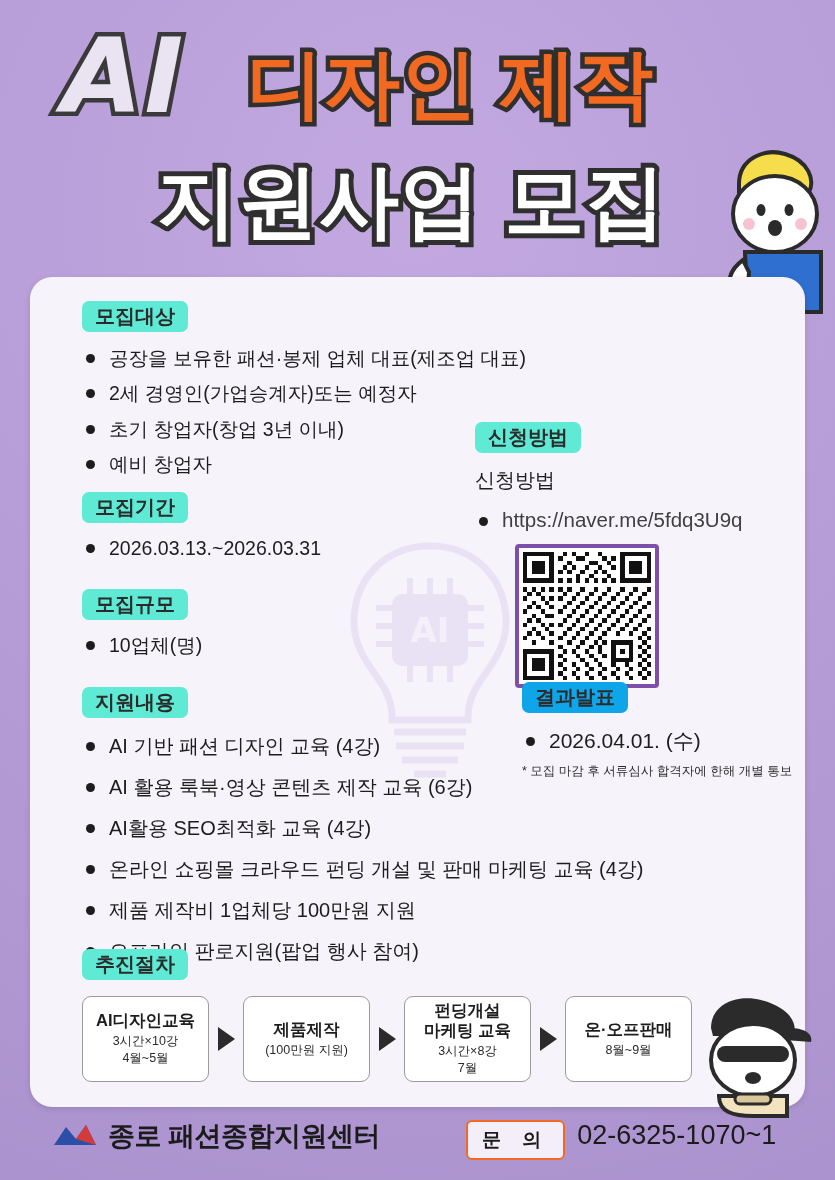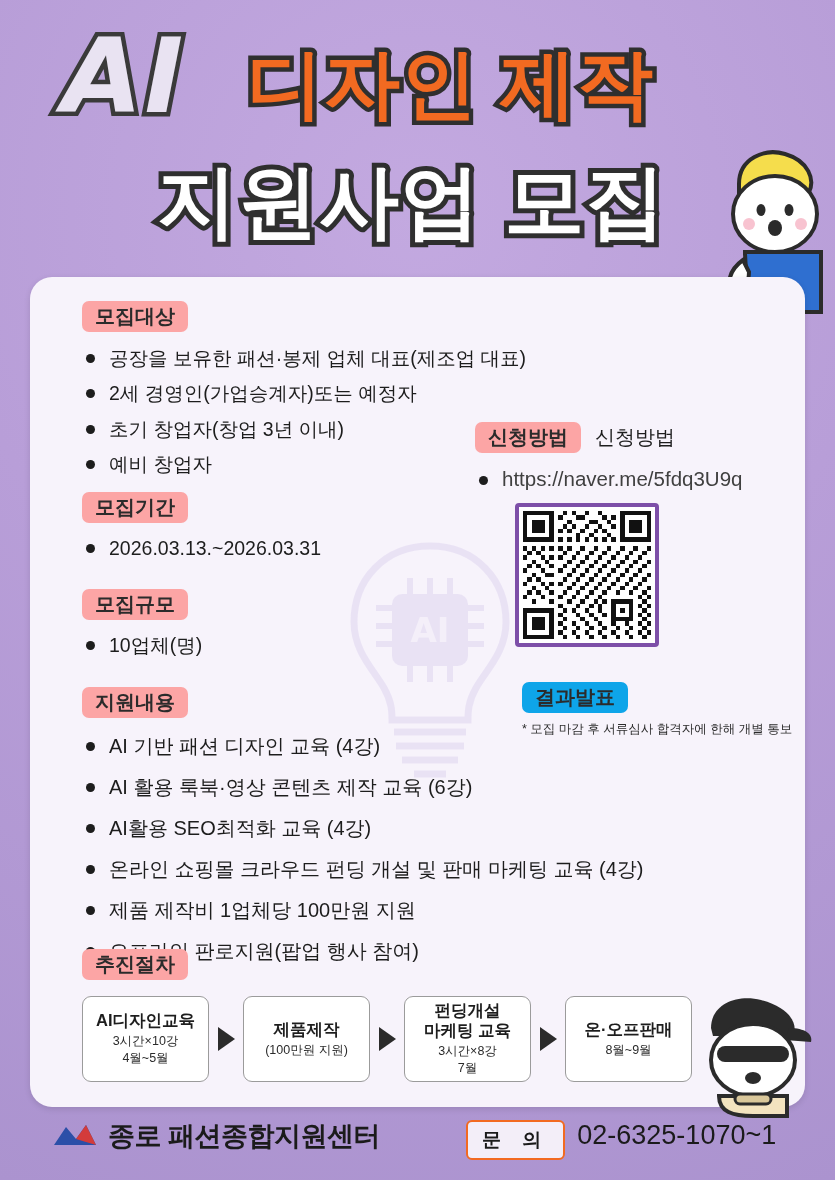--- a/index.html
+++ b/index.html
@@ -63,21 +63,21 @@
     box-shadow: 0 2px 6px rgba(0,0,0,.12);
     overflow: hidden;
   }
   .bulb-watermark {
     position: absolute; left: 310px; top: 255px; opacity: .5;
     pointer-events: none;
   }
 
   .tag {
     display: inline-block;
-    background: #fca5a5;
+    background: #5eead4;
     color: #2b2b2b;
     font-weight: bold;
     font-size: 20px;
     padding: 5px 13px 6px;
     border-radius: 7px;
     line-height: 1;
   }
   .tag.purple { background: #0ea5e9; }
 
   ul.bullets { list-style: none; margin: 0; padding: 0; }
@@ -102,21 +102,21 @@
   #blk-target ul { margin-top: 14px; }
   #blk-period { left: 52px; top: 215px; }
   #blk-period ul { margin-top: 13px; }
   #blk-scale  { left: 52px; top: 312px; }
   #blk-scale ul { margin-top: 13px; }
   #blk-support { left: 52px; top: 410px; }
   #blk-support ul { margin-top: 16px; }
   #blk-support ul li { font-size: 20px; margin-bottom: 16px; }
 
   #blk-apply { left: 445px; top: 145px; width: 330px; }
-  #blk-apply .apply-head { display: flex; align-items: center; gap: 14px; }
+  #blk-apply .apply-head { display: flex; align-items: flex-start; gap: 14px; flex-direction: column; }
   #blk-apply .apply-val { font-size: 20px; color: #1d1d1d; }
   #blk-apply .link-row {
     margin-top: 14px; padding-left: 27px; position: relative;
     font-size: 20.5px; color: #404040; white-space: nowrap;
   }
   #blk-apply .link-row::before {
     content: ""; position: absolute; left: 4px; top: 9px;
     width: 9px; height: 9px; border-radius: 50%; background: #1d1d1d;
   }
   .qr-frame {
@@ -511,20 +511,21 @@
             <rect x="21" y="28" width="1" height="1"></rect>
               <rect x="24" y="28" width="1" height="1"></rect>
             <rect x="27" y="28" width="1" height="1"></rect>
           </g>
         </svg>
       </div>
     </div>
 
     <div class="blk" id="blk-result">
       <div class="tag purple">결과발표</div>
+      <div class="result-val">2026.04.01. (수)</div>
       <div class="note">* 모집 마감 후 서류심사 합격자에 한해 개별 통보</div>
     </div>
 
     <div class="blk" id="blk-process">
       <div class="tag">추진절차</div>
       <div class="process-flow">
         <div class="pbox">
           <div class="p1">AI디자인교육</div>
           <div class="p2">3시간×10강</div>
           <div class="p3">4월~5월</div>

